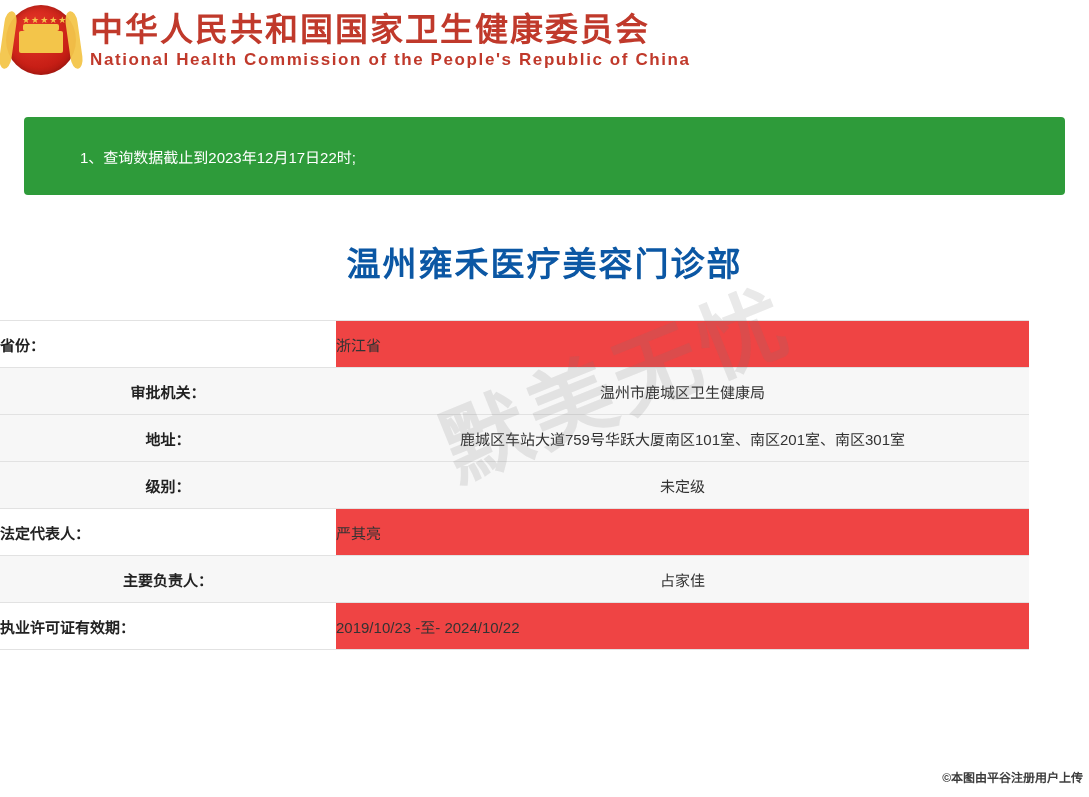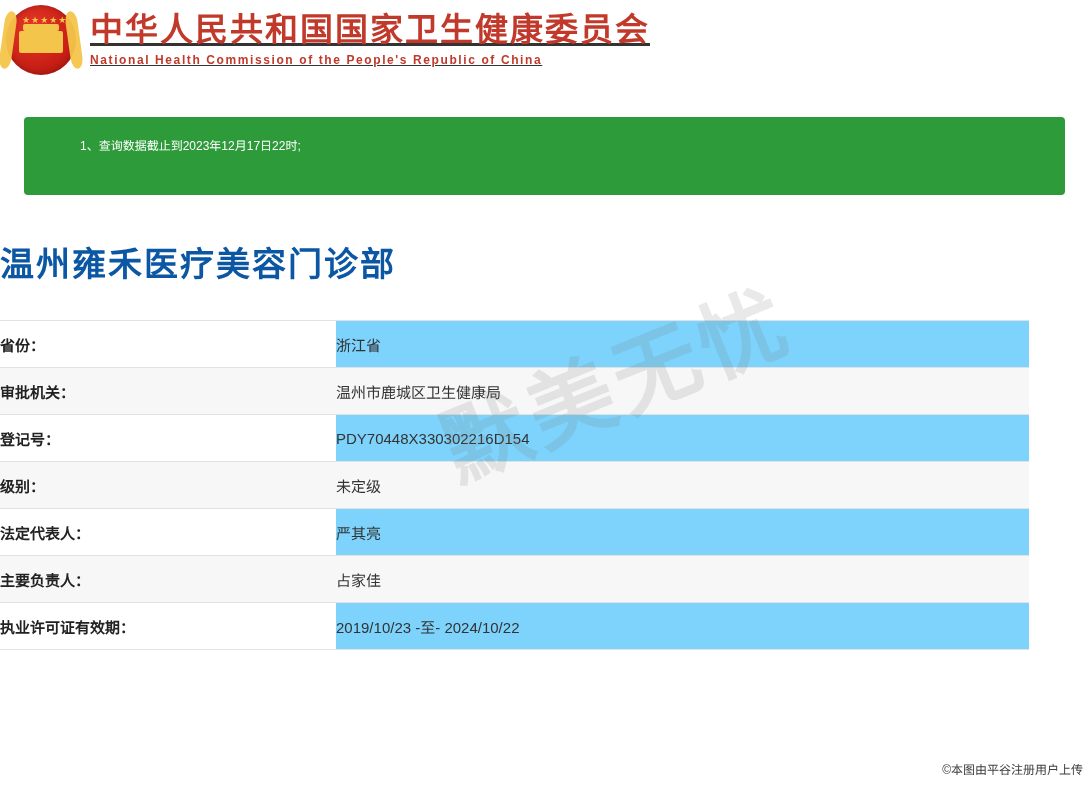--- a/index.html
+++ b/index.html
@@ -75,58 +75,58 @@
     opacity: .95;
   }
   .emblem .sheaf-l { left: 0px; transform: rotate(8deg); }
   .emblem .sheaf-r { right: 0px; transform: rotate(-8deg); }
 
   .header-text {
     margin-left: 10px;
     display: flex;
     flex-direction: column;
     justify-content: space-between;
-    text-decoration: underline;
   }
   .header-cn {
     font-family: "DejaVu Sans", "Liberation Sans", sans-serif;
     font-size: 33px;
     font-weight: bold;
     color: #c0392b;
     letter-spacing: 2px;
     line-height: 40px;
     white-space: nowrap;
   }
   .header-en {
-    font-size: 12px;
+    font-size: 17px;
     font-weight: bold;
     color: #c0392b;
     letter-spacing: 1.6px;
     line-height: 20px;
     white-space: nowrap;
   }
 
   
   .notice-wrap {
     padding: 36px 24px 0 24px;
   }
   .notice {
     background: #2e9b3a;
     color: #ffffff;
     border-radius: 4px;
-    padding: 16px 0 16px 56px;
-    font-size: 12px;
+    padding: 28px 0 16px 56px;
+    font-size: 15px;
     line-height: 26px;
     height: 78px;
     box-sizing: border-box;
   }
   .notice div { white-space: nowrap; }
 
   
   .doc-title {
+    text-align: center;
     font-size: 34px;
     font-weight: bold;
     color: #0b57a4;
     letter-spacing: 2px;
     margin: 42px 0 34px 0;
     font-family: "DejaVu Sans", "Liberation Sans", sans-serif;
   }
 
   
   table.info {
@@ -145,46 +145,46 @@
   td.label {
     width: 336px;
     padding-left: 14px;
     font-weight: bold;
     color: #222222;
     background: #ffffff;
   }
   td.value {
     padding-left: 10px;
     color: #333333;
-    background: #7dd3fc;
+    background: #ef4444;
     white-space: nowrap;
     overflow: hidden;
   }
-  tr.alt td { background: #f7f7f7; }
+  tr.alt td { background: #f7f7f7; text-align: center; }
 
   
   .watermark {
     position: absolute;
     left: 430px;
     top: 316px;
     font-size: 86px;
     font-weight: bold;
     color: rgba(120,120,120,0.16);
     transform: rotate(-22deg);
     letter-spacing: 6px;
     pointer-events: none;
     font-family: "DejaVu Sans", "Liberation Sans", sans-serif;
     white-space: nowrap;
   }
   .corner-mark {
     position: absolute;
     right: 4px;
-    bottom: 20px;
+    bottom: 12px;
     font-size: 12px;
-    font-weight: normal;
+    font-weight: bold;
     color: #3d3d3d;
     background: rgba(255,255,255,0.5);
     padding: 0 2px;
     white-space: nowrap;
   }
 </style>
 </head>
 <body>
 
 <div class="header-banner">
@@ -212,23 +212,23 @@
 <table class="info">
   <tbody>
     <tr>
       <td class="label">省份：</td>
       <td class="value">浙江省</td>
     </tr>
     <tr class="alt">
       <td class="label">审批机关：</td>
       <td class="value">温州市鹿城区卫生健康局</td>
     </tr>
-    <tr>
-      <td class="label">登记号：</td>
-      <td class="value">PDY70448X330302216D154</td>
+    <tr class="alt">
+      <td class="label">地址：</td>
+      <td class="value">鹿城区车站大道759号华跃大厦南区101室、南区201室、南区301室</td>
     </tr>
     <tr class="alt">
       <td class="label">级别：</td>
       <td class="value">未定级</td>
     </tr>
     <tr>
       <td class="label">法定代表人：</td>
       <td class="value">严其亮</td>
     </tr>
     <tr class="alt">

